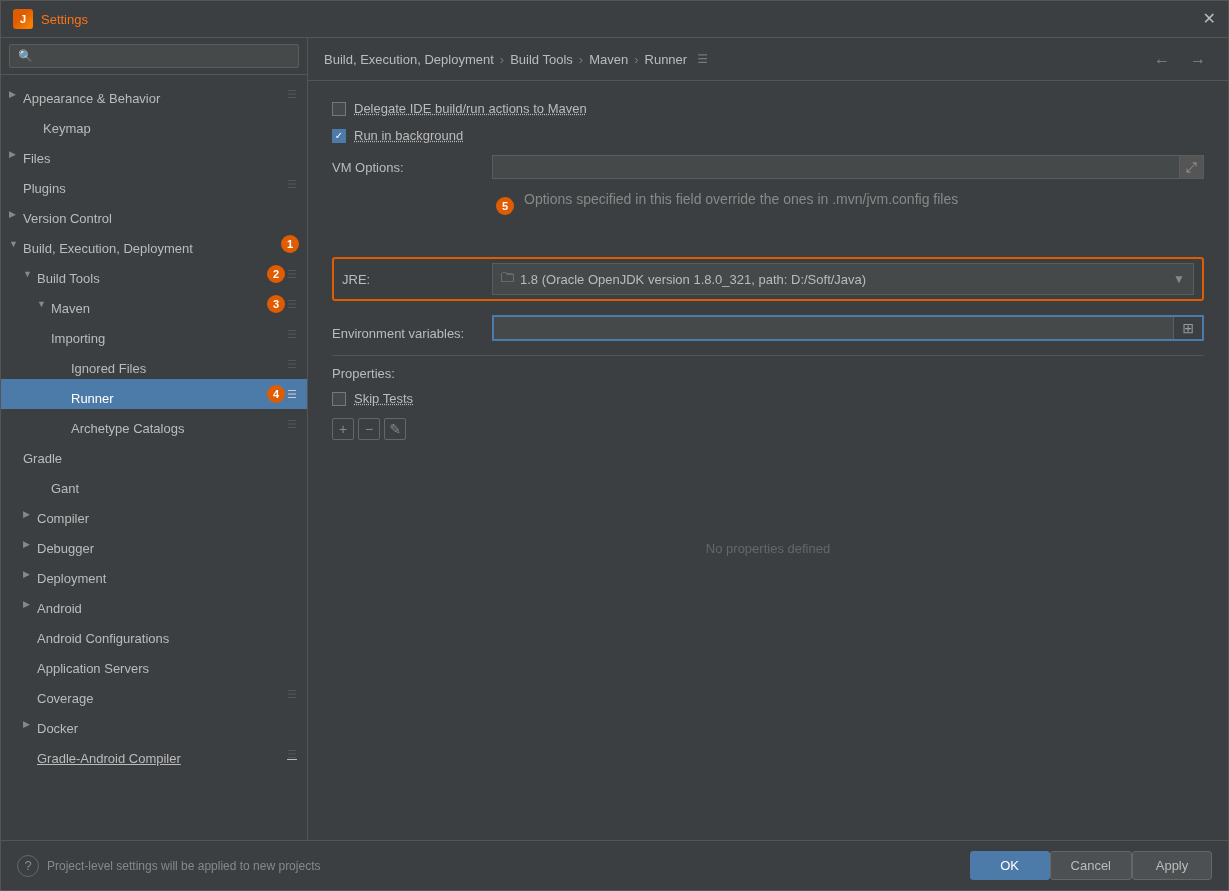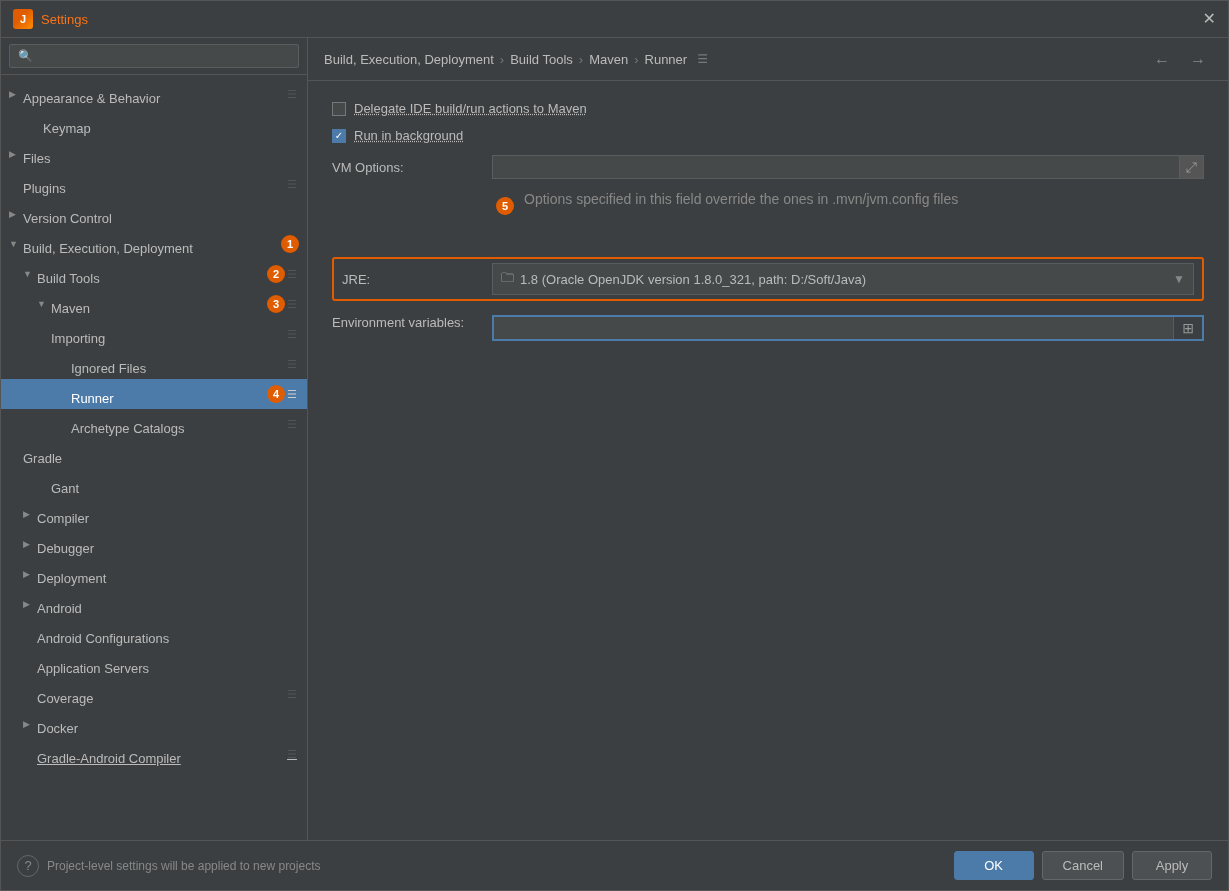--- a/index.html
+++ b/index.html
@@ -301,21 +301,21 @@
       font-size: 13px;
     }
 
     .jre-select-arrow {
       color: #888;
       font-size: 12px;
     }
 
     .env-row {
       display: flex;
-      align-items: flex-start;
+      align-items: flex-end;
       margin-bottom: 14px;
     }
 
     .env-input-wrap {
       flex: 1;
       display: flex;
       align-items: stretch;
       border: 2px solid #4c7baa;
     }
 
@@ -409,21 +409,20 @@
       color: #888;
       cursor: pointer;
       display: flex;
       align-items: center;
       justify-content: center;
       font-size: 13px;
     }
 
     .bottom-right {
       display: flex;
-      gap: 8px;
     }
 
     .action-btn {
       padding: 6px 20px;
       font-size: 13px;
       cursor: pointer;
       border-radius: 3px;
       border: 1px solid #666;
       background: #4c5052;
       color: #bbbbbb;
@@ -672,20 +671,38 @@
         </div>
 
         <div class="env-row">
           <span class="label-col">Environment variables:</span>
           <div class="env-input-wrap">
             <input class="env-input" type="text" style="">
             <button class="env-btn">⊞</button>
           </div>
         </div>
 
+        <div class="props-section">
+          <div class="section-title">Properties:</div>
+
+          <div class="checkbox-row">
+            <div class="cb"></div>
+            <span class="cb-label">Skip Tests</span>
+          </div>
+
+          <div class="props-toolbar">
+            <button class="props-btn">+</button>
+            <button class="props-btn">−</button>
+            <button class="props-btn">✎</button>
+          </div>
+
+          <div class="props-area">
+            <span>No properties defined</span>
+          </div>
+        </div>
 
       </div>
     </div>
   </div>
 
   <div class="bottom-bar">
     <div class="bottom-left">
       <button class="help-btn">?</button>
       <span>Project-level settings will be applied to new projects</span>
     </div>

